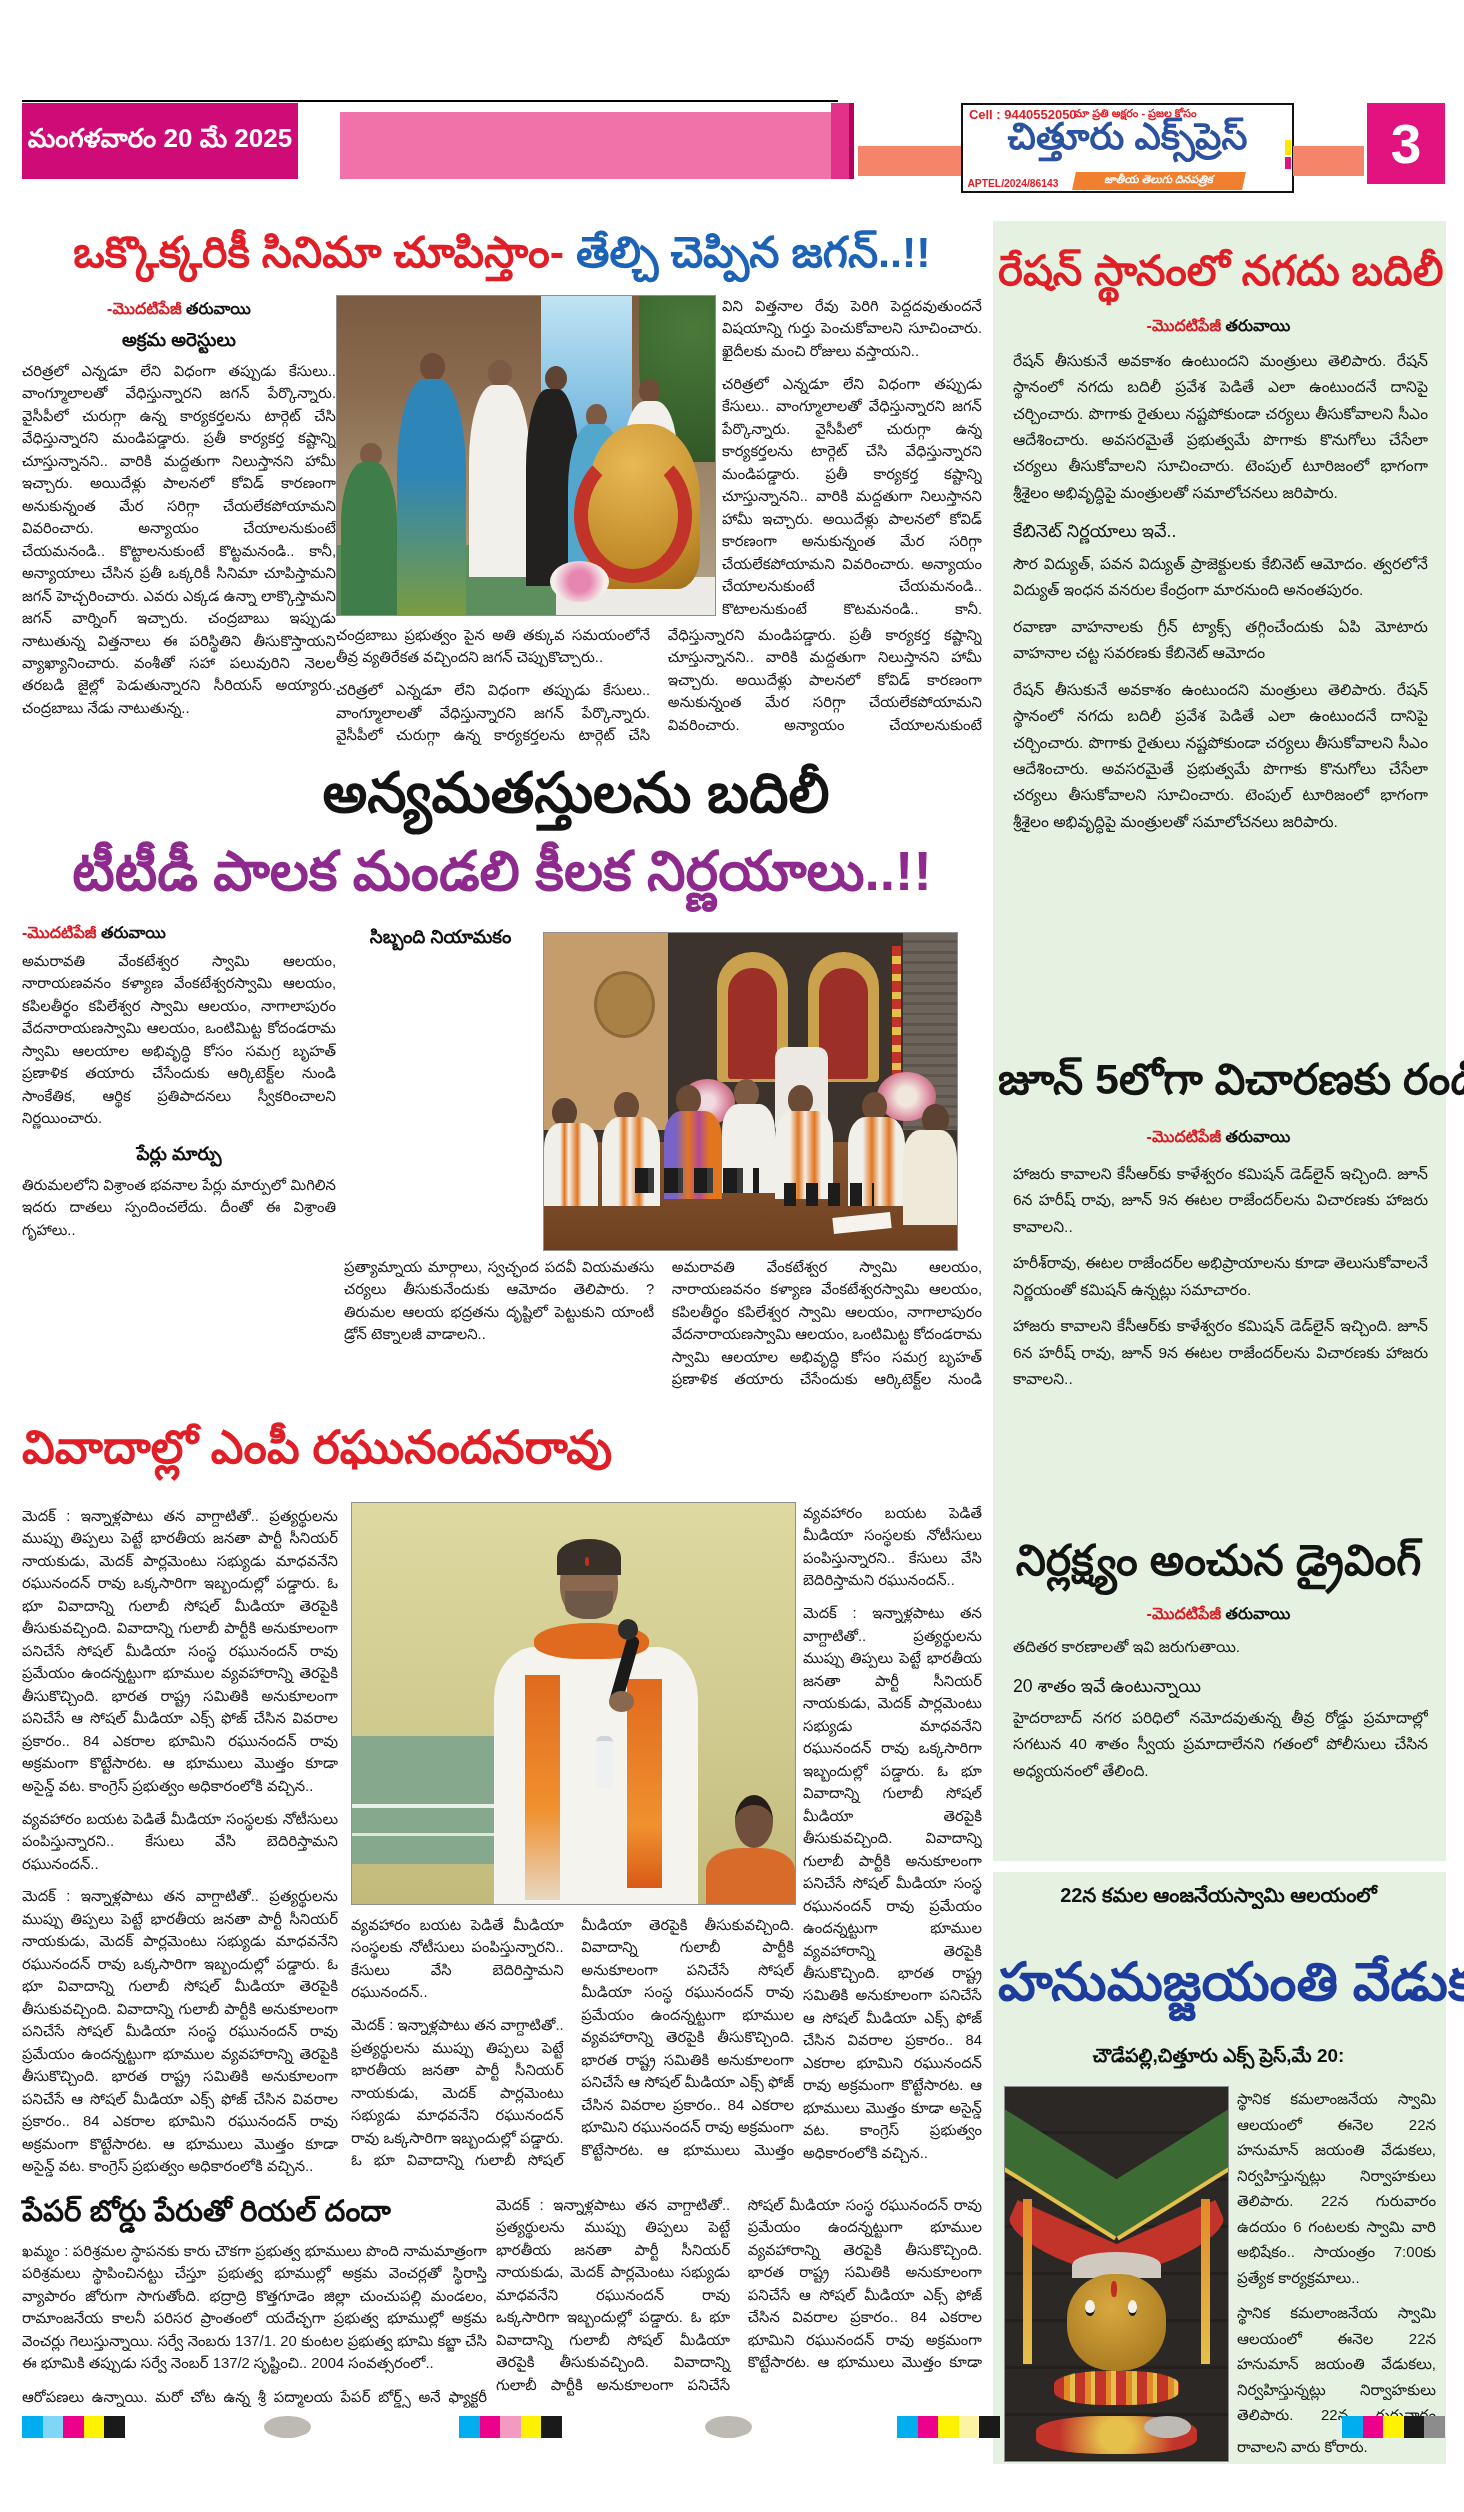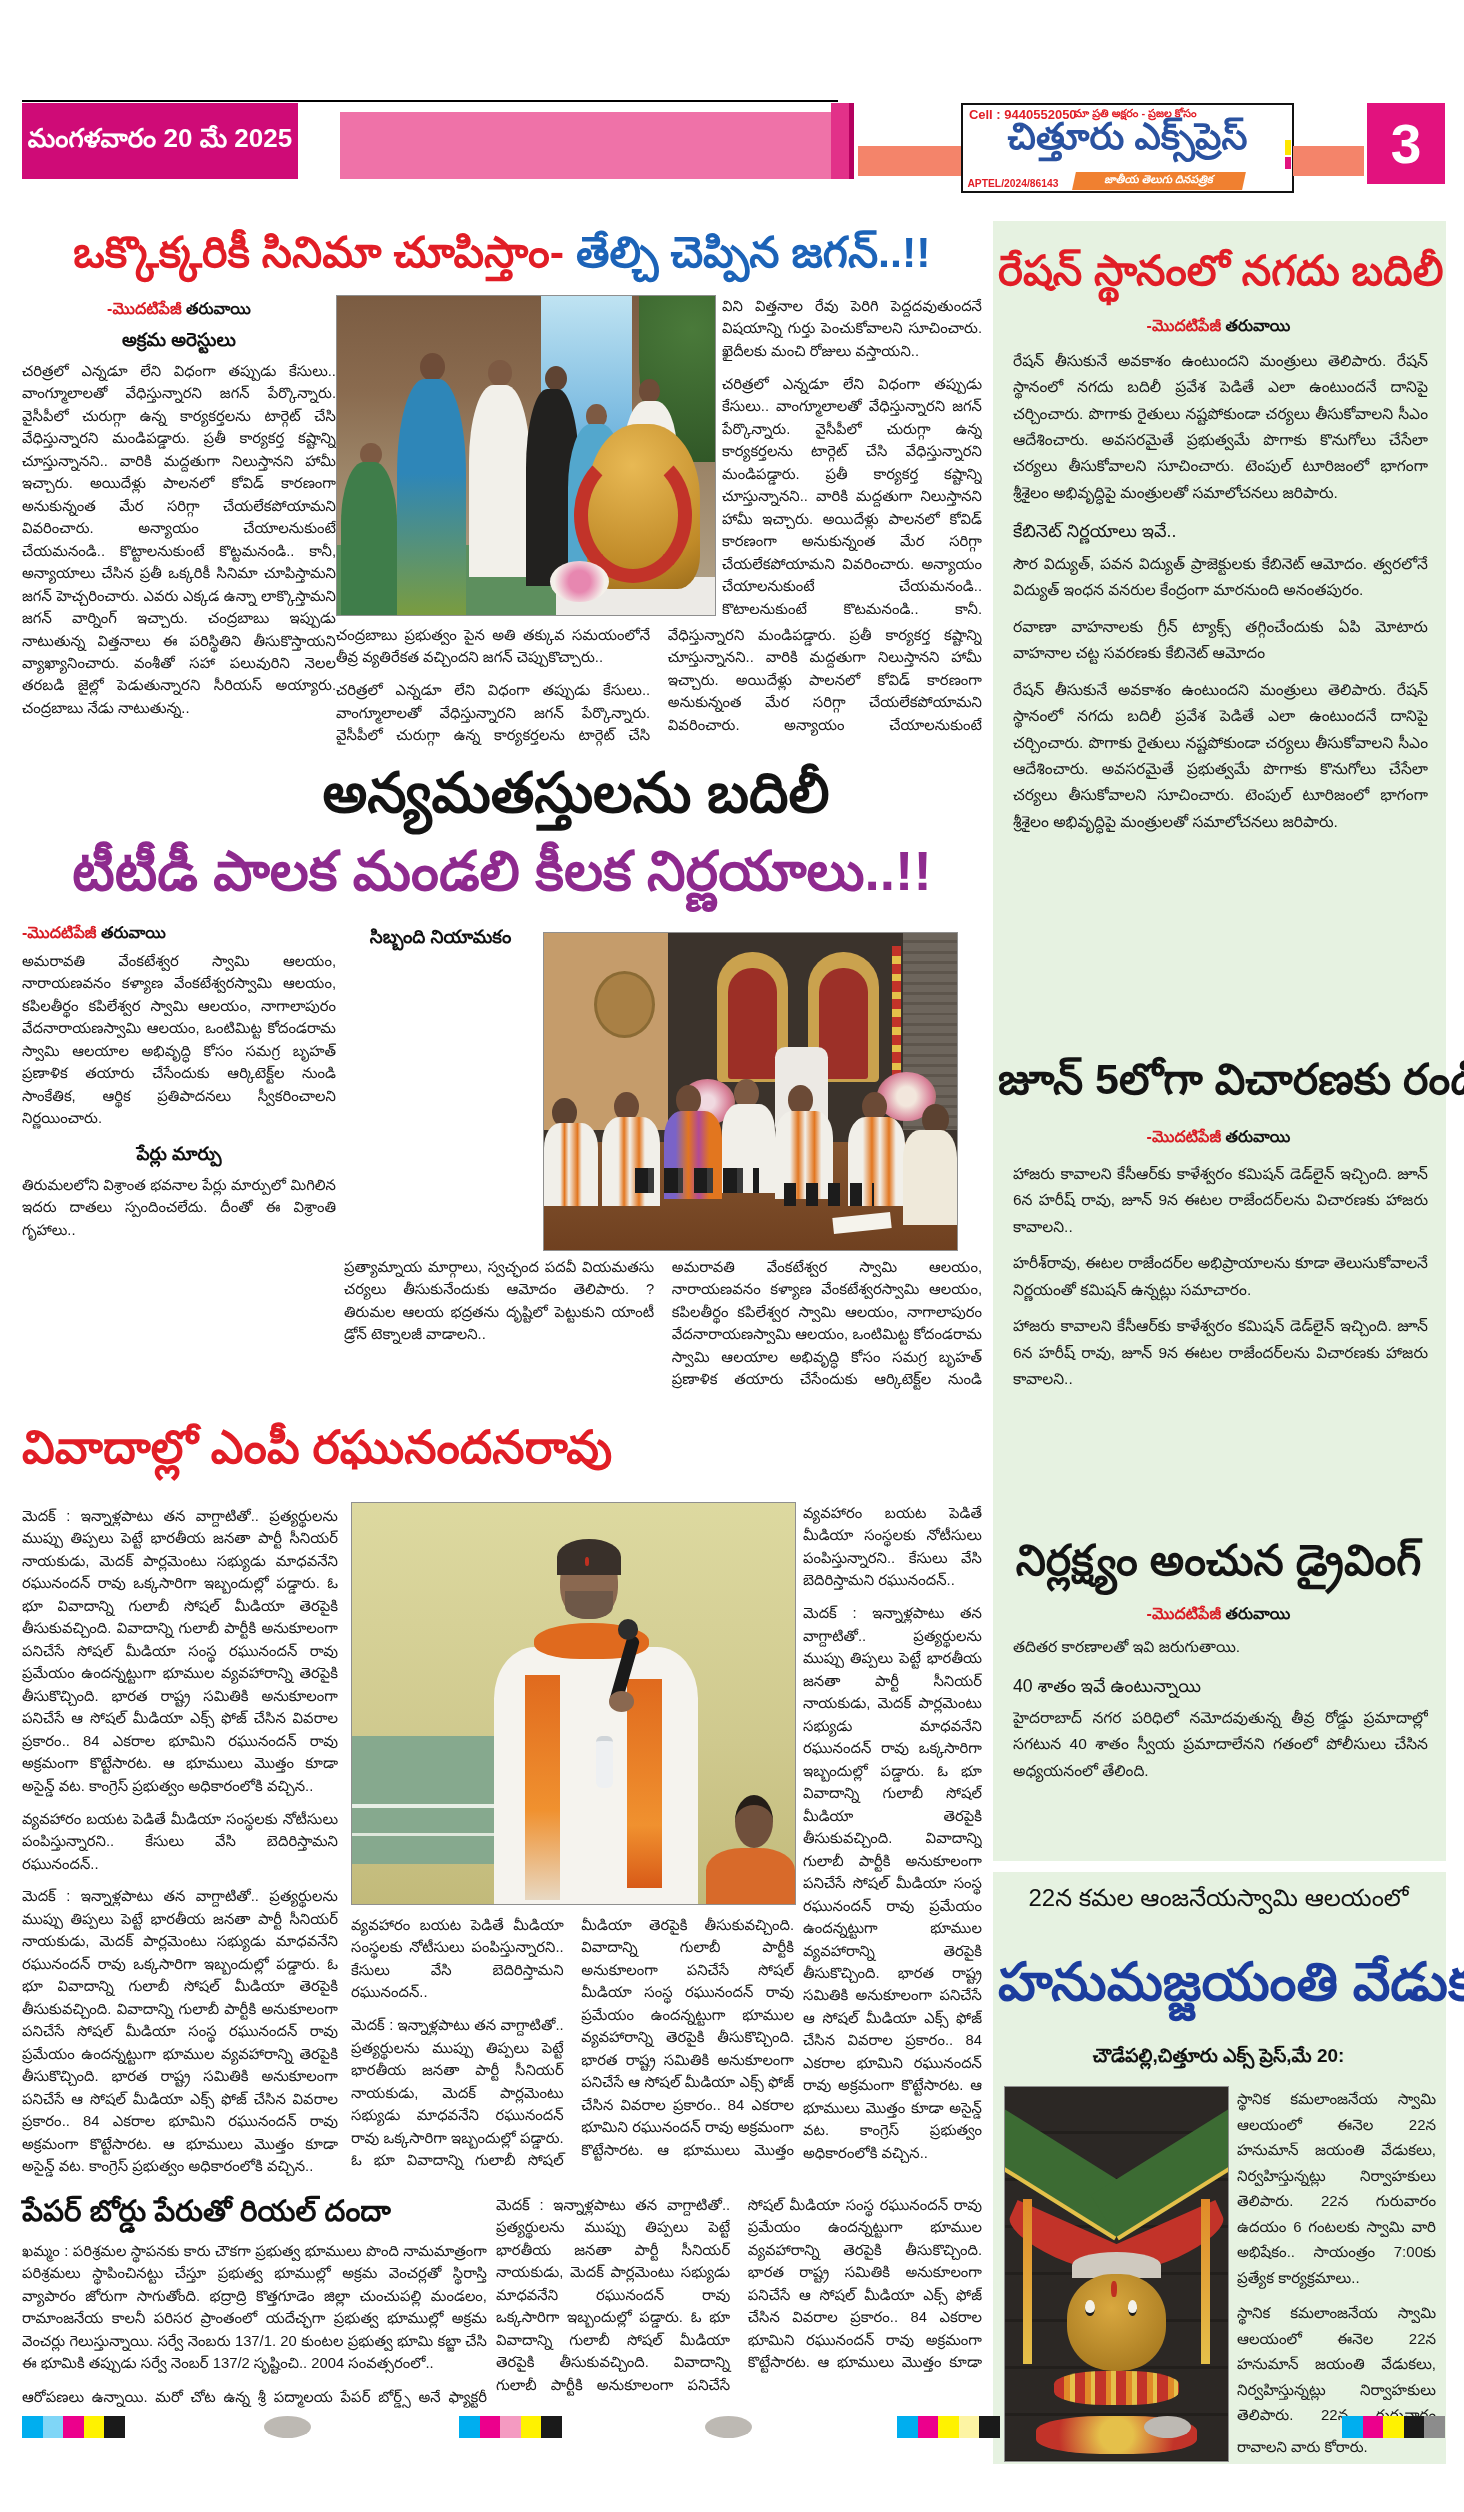--- a/index.html
+++ b/index.html
@@ -204,26 +204,26 @@
   <div class="abs jtext" style="left:1013px;top:1161px;width:415px;height:310px;font-size:15.5px;line-height:1.7;">
     <p>హాజరు కావాలని కేసీఆర్‌కు కాళేశ్వరం కమిషన్ డెడ్‌లైన్ ఇచ్చింది. జూన్ 6న హరీష్ రావు, జూన్ 9న ఈటల రాజేందర్‌లను విచారణకు హాజరు కావాలని..</p>
     <p>హరీశ్‌రావు, ఈటల రాజేందర్‌ల అభిప్రాయాలను కూడా తెలుసుకోవాలనే నిర్ణయంతో కమిషన్ ఉన్నట్లు సమాచారం.</p>
     <p>హాజరు కావాలని కేసీఆర్‌కు కాళేశ్వరం కమిషన్ డెడ్‌లైన్ ఇచ్చింది. జూన్ 6న హరీష్ రావు, జూన్ 9న ఈటల రాజేందర్‌లను విచారణకు హాజరు కావాలని..</p>
   </div>
 
   <div class="abs hl" style="left:998px;top:1519px;width:441px;height:83px;font-size:43px;line-height:83px;color:#141414;white-space:nowrap;">నిర్లక్ష్యం అంచున డ్రైవింగ్</div>
   <div class="abs cont-line" style="left:998px;top:1605px;width:441px;"><span class="red">-మొదటిపేజీ</span><span> తరువాయి</span></div>
   <div class="abs jtext" style="left:1013px;top:1634px;width:415px;height:221px;font-size:15.5px;line-height:1.7;">
     <p>తదితర కారణాలతో ఇవి జరుగుతాయి.</p>
-    <div class="subhead-left">40 శాతం ఇవే ఉంటున్నాయి</div>
+    <div class="subhead-left">20 శాతం ఇవే ఉంటున్నాయి</div>
     <p>హైదరాబాద్ నగర పరిధిలో నమోదవుతున్న తీవ్ర రోడ్డు ప్రమాదాల్లో సగటున 40 శాతం స్వీయ ప్రమాదాలేనని గతంలో పోలీసులు చేసిన అధ్యయనంలో తేలింది.</p>
   </div>
 
   <div class="abs" style="left:993px;top:1872px;width:453px;height:592px;background:#e6f2e1;"></div>
-  <div class="abs" style="left:998px;top:1884px;width:441px;height:37px;text-align:center;font-weight:normal;font-size:24px;color:#111;">22న కమల ఆంజనేయస్వామి ఆలయంలో</div>
+  <div class="abs" style="left:998px;top:1884px;width:441px;height:37px;text-align:center;font-weight:bold;font-size:20px;color:#111;">22న కమల ఆంజనేయస్వామి ఆలయంలో</div>
   <div class="abs hl" style="left:998px;top:1924px;width:441px;height:115px;font-size:53px;line-height:115px;color:#1c3d9e;white-space:nowrap;">హనుమజ్జయంతి వేడుకలు</div>
   <div class="abs" style="left:998px;top:2045px;width:441px;height:29.5px;text-align:center;font-weight:bold;font-size:19px;color:#111;">చౌడేపల్లి,చిత్తూరు ఎక్స్ ప్రెస్,మే 20:</div>
 
   <div class="abs photo" style="left:1004px;top:2086px;width:223px;height:374px;">
     <div class="abs" style="inset:0;background:repeating-linear-gradient(180deg,#2c2825 0 44px,#221f1c 44px 47px);"></div>
     <div class="abs" style="left:-14%;top:16%;width:75%;height:13%;background:#3c6b33;border-bottom:4.4px solid #e5c04a;transform:rotate(32deg);"></div>
     <div class="abs" style="right:-14%;top:16%;width:75%;height:13%;background:#3c6b33;border-bottom:4.4px solid #e5c04a;transform:rotate(-32deg);"></div>
     <div class="abs" style="left:0%;top:36%;width:52%;height:10%;background:#c23329;border-radius:0 0 50% 50%;transform:rotate(24deg);"></div>
     <div class="abs" style="right:0%;top:36%;width:52%;height:10%;background:#c23329;border-radius:0 0 50% 50%;transform:rotate(-24deg);"></div>
     <div class="abs" style="left:8%;top:30%;width:8.9px;height:44%;background:linear-gradient(180deg,#e08a28,#e5c04a);"></div>

